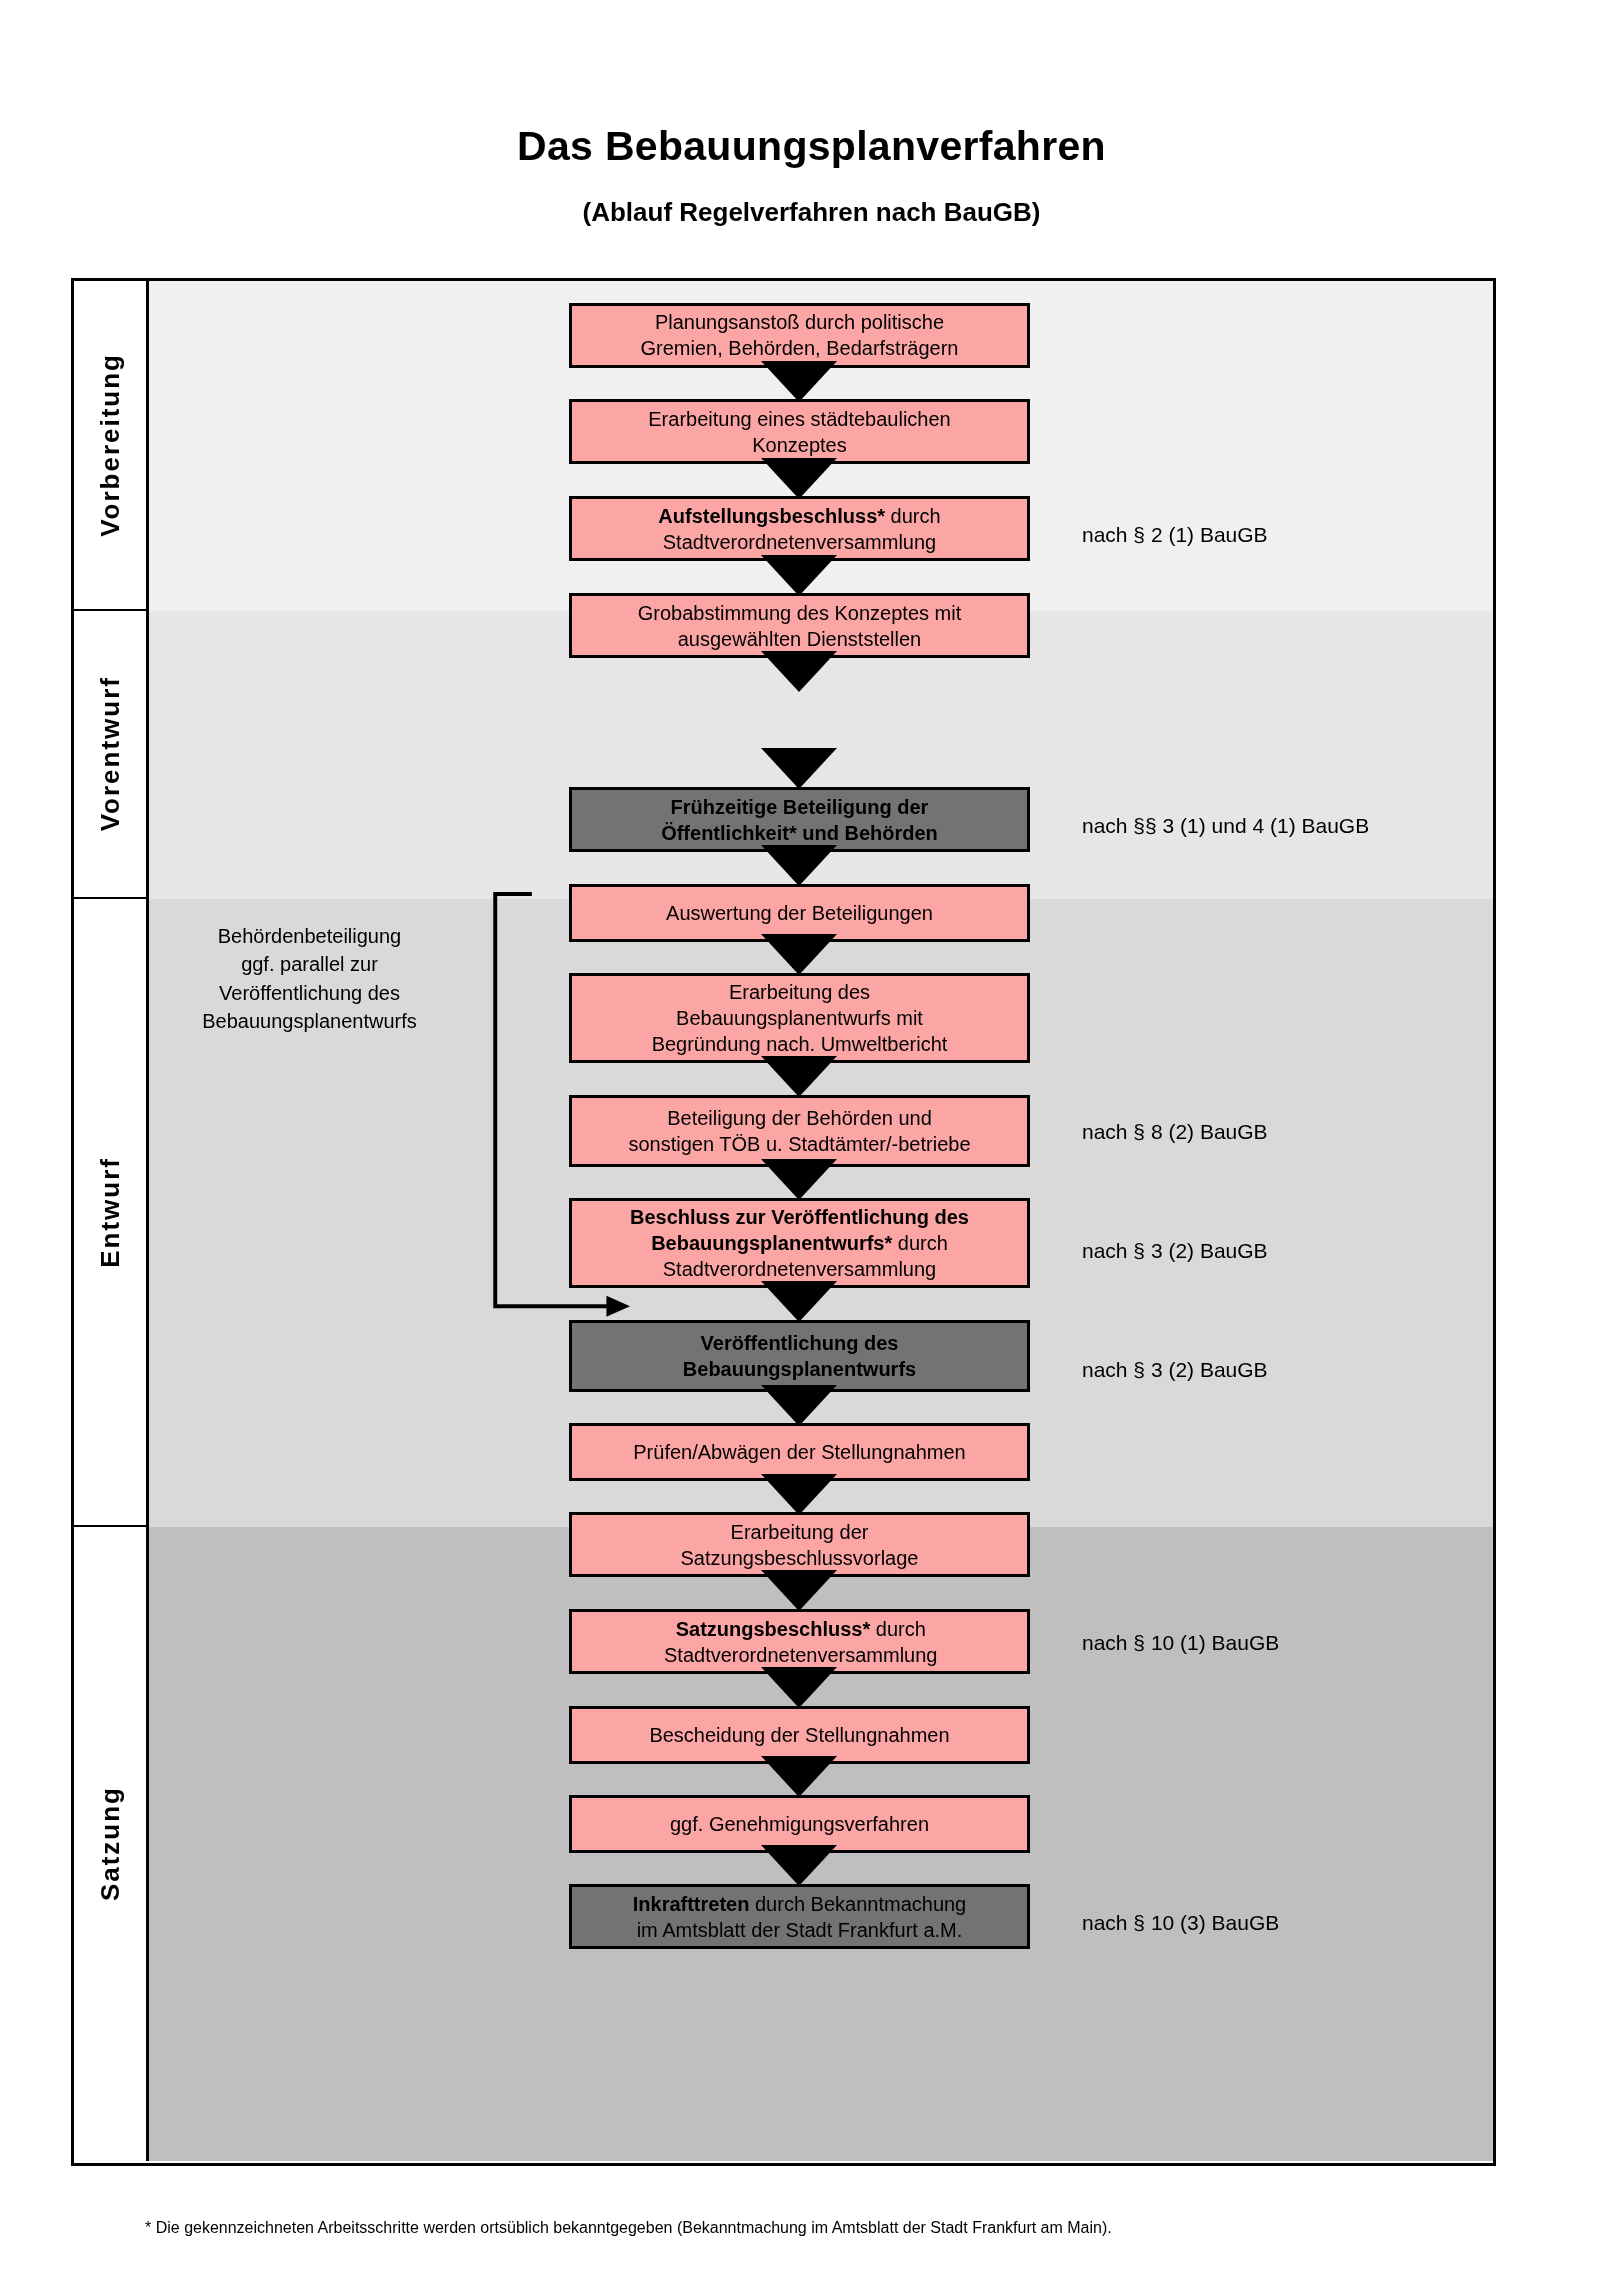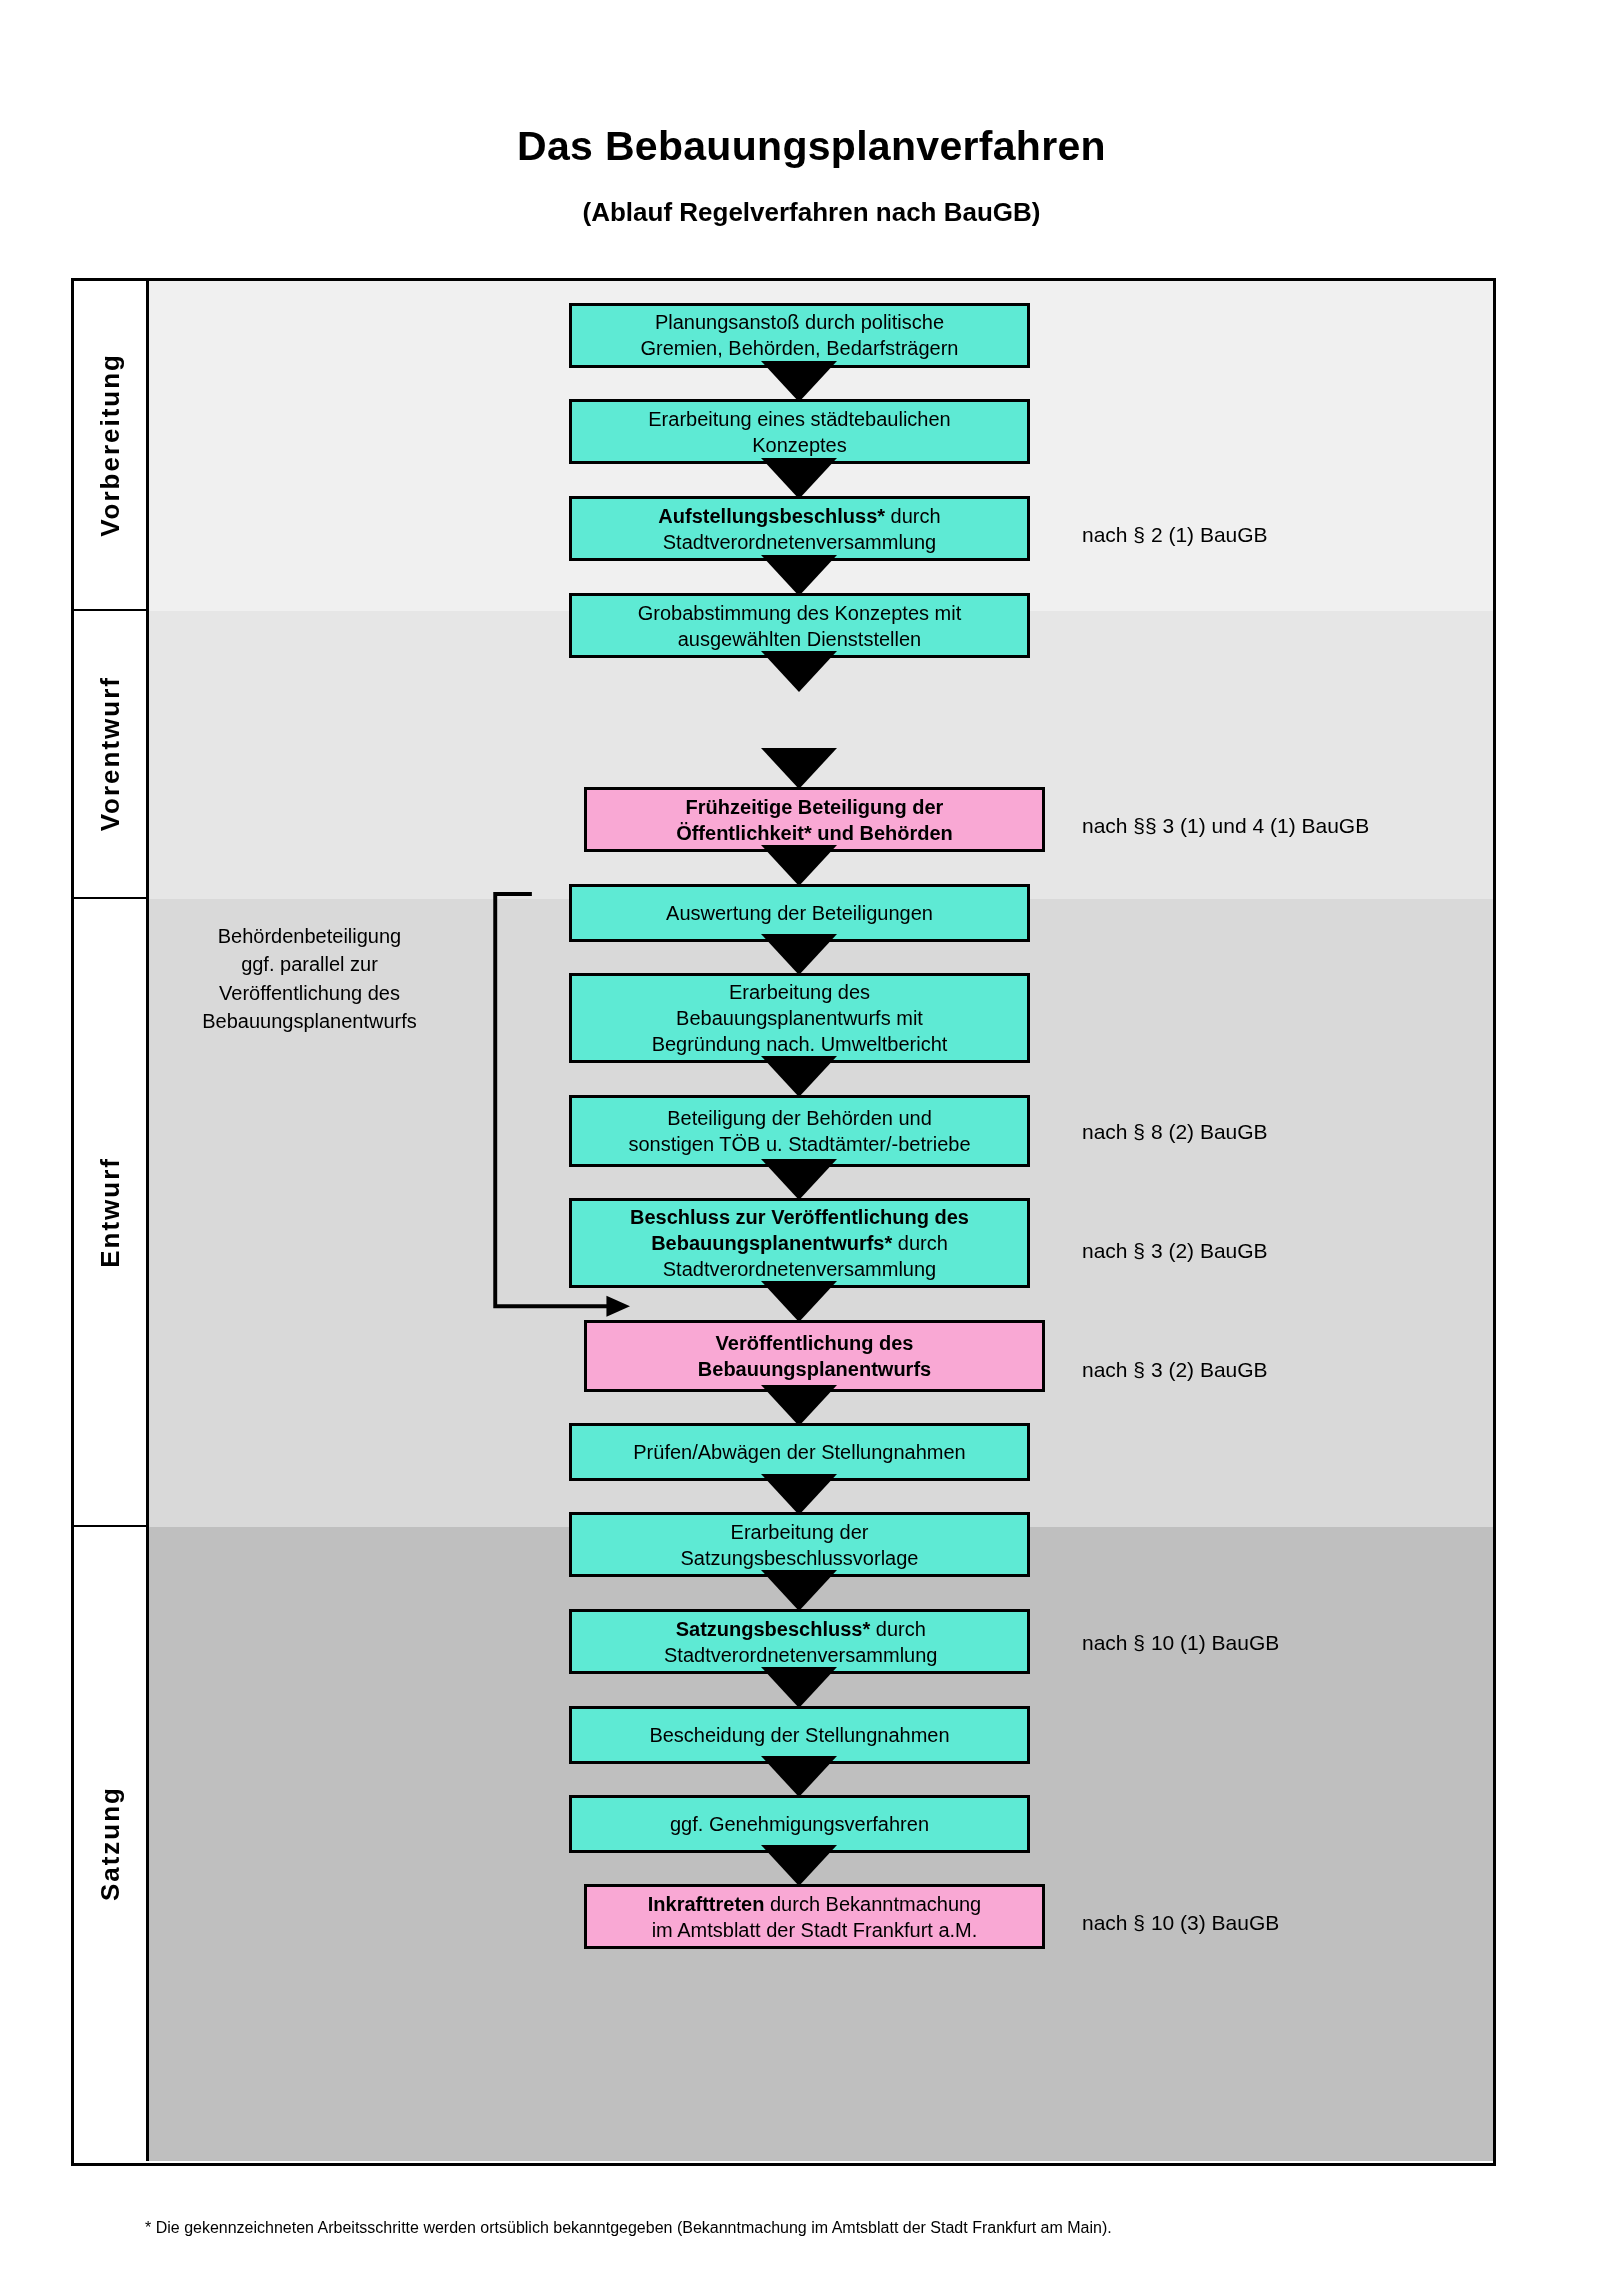--- a/index.html
+++ b/index.html
@@ -78,31 +78,31 @@
     box-sizing: border-box;
     border-left: 3.9px solid #000000;
   }
 
   
   .pbox {
     position: absolute;
     width: 461px;
     border: 3.9px solid #000000;
     box-sizing: border-box;
-    background: #5eead4;
+    background: #fca5a5;
     display: flex;
     align-items: center;
     justify-content: center;
     text-align: center;
     font-size: 20px;
     line-height: 1.30;
     padding: 2.6px 6.5px;
     z-index: 4;
   }
-  .pbox.highlight { background: #f9a8d4; margin-left: 15px; }
+  .pbox.highlight { background: #737373; }
   .pbox .b { font-weight: bold; }
 
   
   .arrow-down {
     position: absolute;
     width: 0; height: 0;
     border-left: 38px solid transparent;
     border-right: 38px solid transparent;
     border-top: 41px solid #000000;
     z-index: 6;

